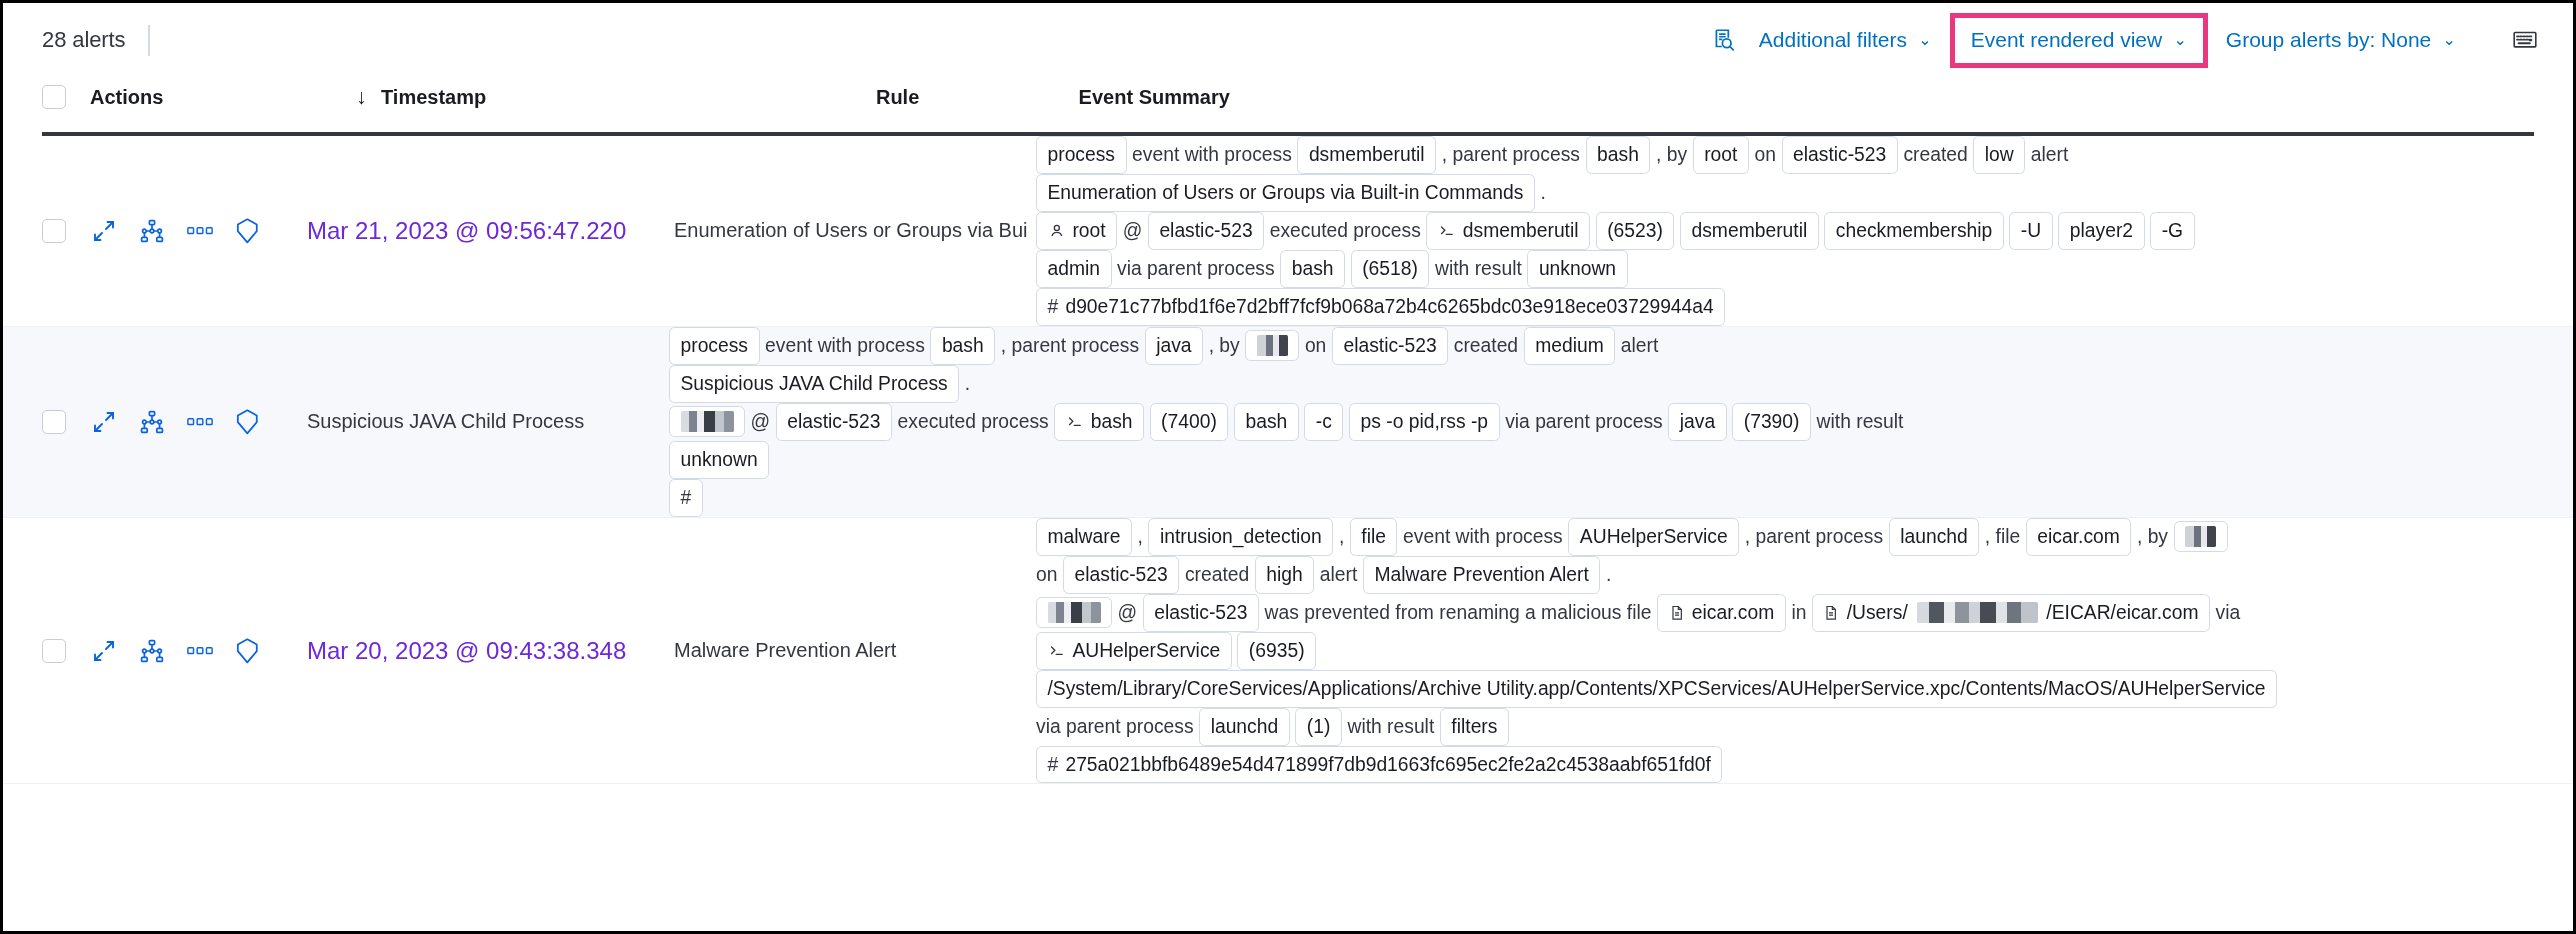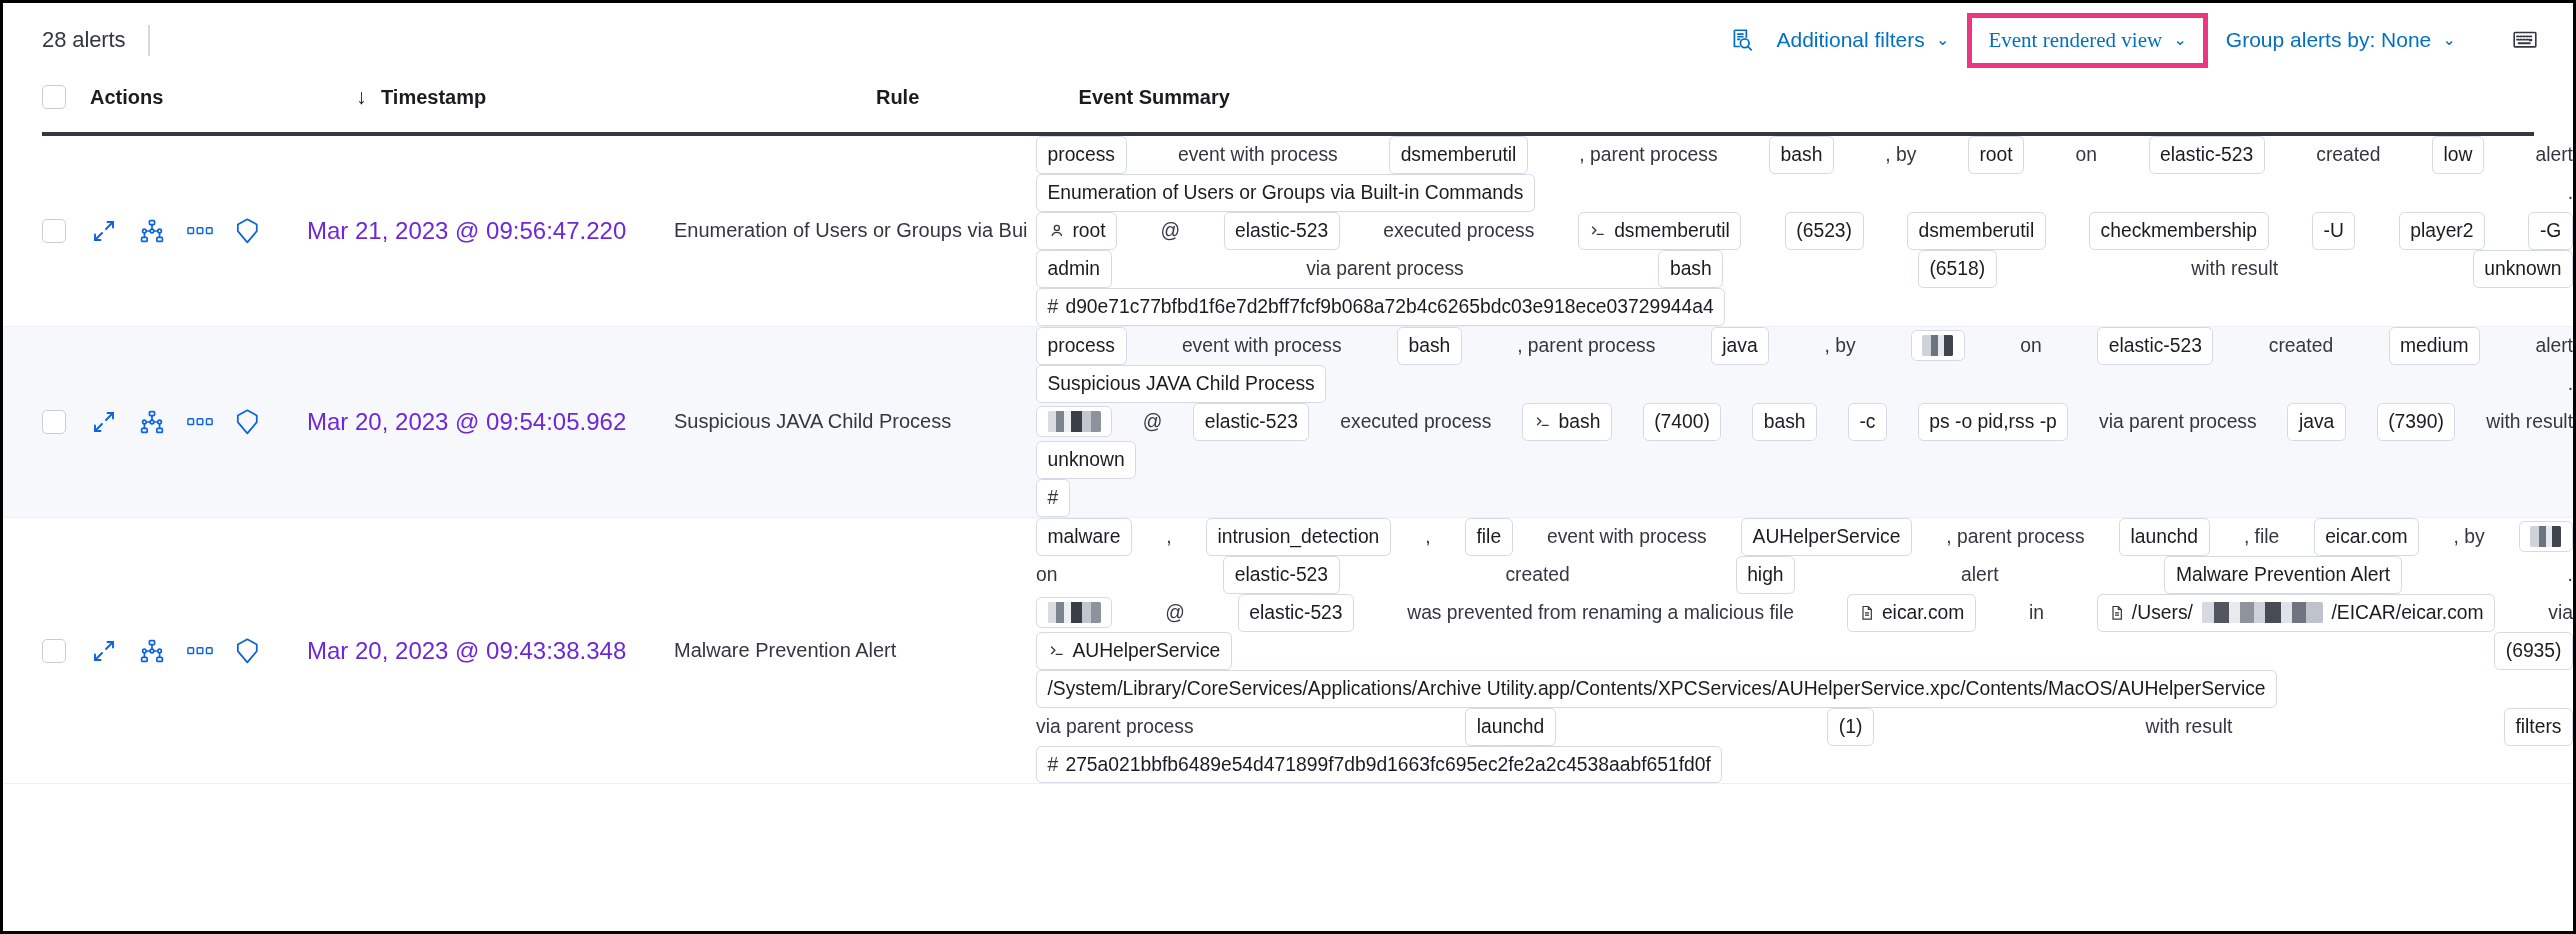--- a/index.html
+++ b/index.html
@@ -58,21 +58,20 @@
     margin-right:8px;
     width:27px; height:27px;
     display:flex; align-items:center; justify-content:center;
   }
   .highlight-box {
     border:5.6px solid #e9387f;
     padding:4.8px 3.2px;
     margin:0 4.8px;
     display:flex; align-items:center;
     height:55px;
-    font-family:Liberation Serif, serif;
   }
   .kbd-icon {
     margin-left:42px;
     width:27px; height:27px;
     display:flex; align-items:center; justify-content:center;
   }
 
   
   .thead {
     position:absolute; left:0; right:8px; top:74px; height:40px;
@@ -137,21 +136,21 @@
     display:flex; flex-direction:column; align-items:center;
     justify-content:center;
   }
 
   
   .c-check, .c-actions, .c-time, .c-rule { align-items:center; }
 
   
   .sumline {
     display:flex; flex-wrap:wrap; align-items:center;
-    justify-content:space-between;
+    justify-content:flex-start;
     gap:4.8px 5.6px;
     line-height:1.45;
     width:100%;
   }
   .txt {
     font-size:19.3px; color:#343741; white-space:nowrap;
   }
   .chip {
     display:inline-flex; align-items:center; gap:7.2px;
     border:1.6px solid #d3dae6; border-radius:5.6px;
@@ -429,21 +428,20 @@
               <rect x="12.5" y="3.5" width="7" height="7" rx="1"></rect>
               <rect x="24" y="3.5" width="7" height="7" rx="1"></rect>
             </svg>
           </span>
           <span class="act-icon">
             <svg width="22.6" height="26" viewBox="0 0 24 28" fill="none" stroke="#0b64dd" stroke-width="1.9" stroke-linejoin="round">
               <path d="M12 1.4 22.2 7v7.2L12 26.2 1.8 14.2V7z"></path>
             </svg>
           </span>
         </div>
-        <div class="cell c-time">Mar 20, 2023 @ 09:54:05.962</div>
         <div class="cell c-rule">Suspicious JAVA Child Process</div>
         <div class="cell c-summary">
           <div class="sumline">
             <span class="chip">
               <span>process</span>
             </span>
             <span class="txt">event with process</span>
             <span class="chip">
               <span>bash</span>
             </span>

